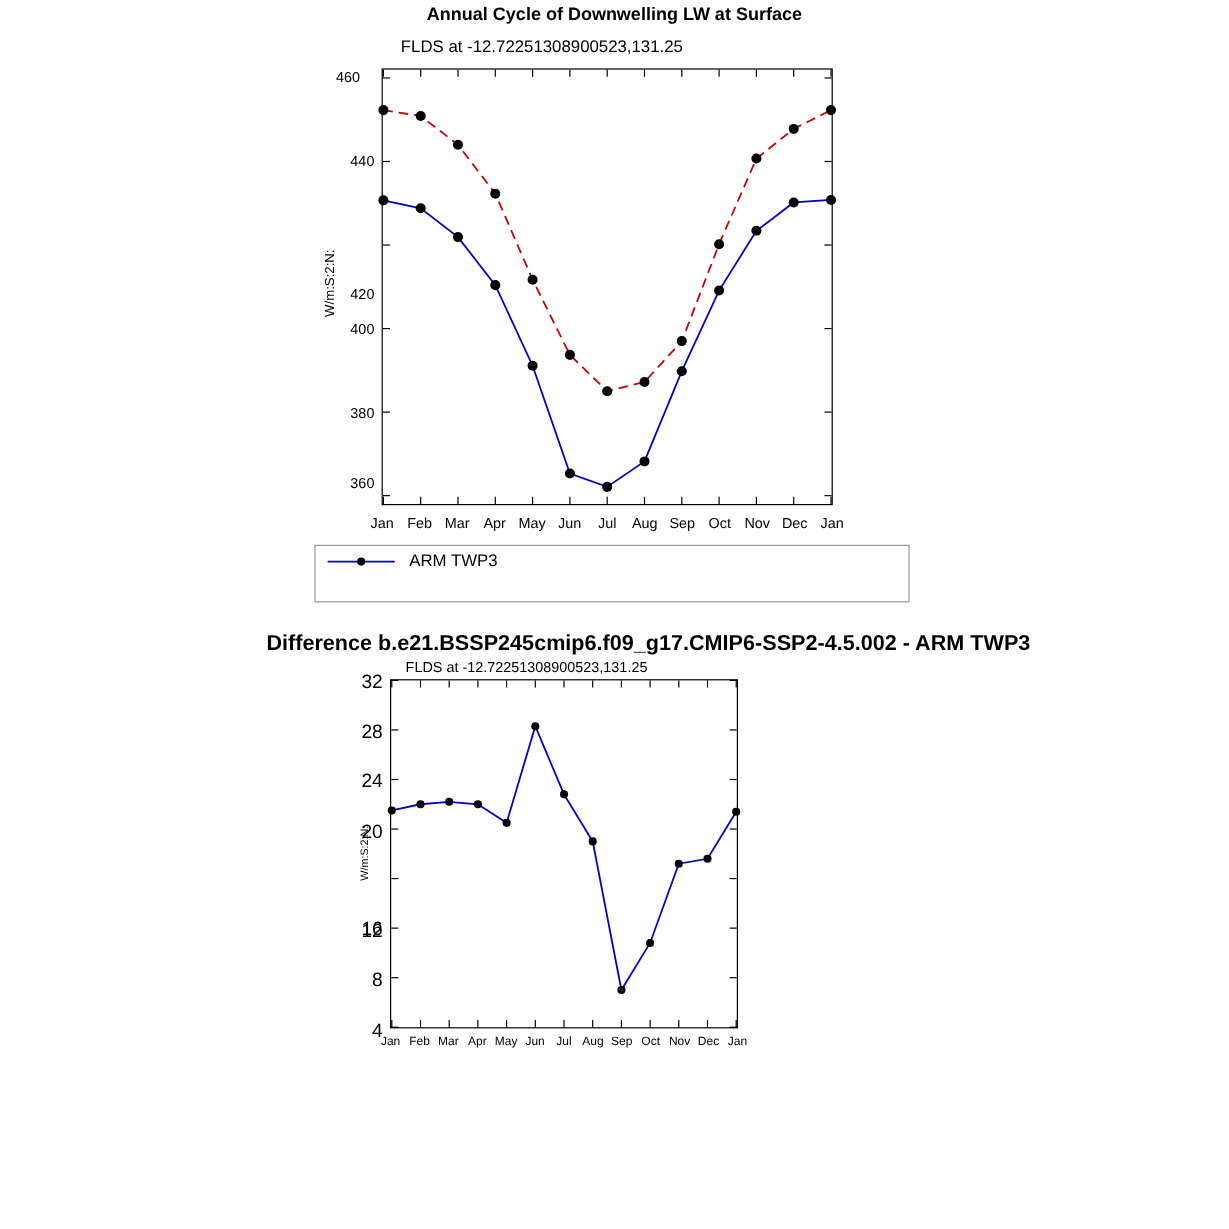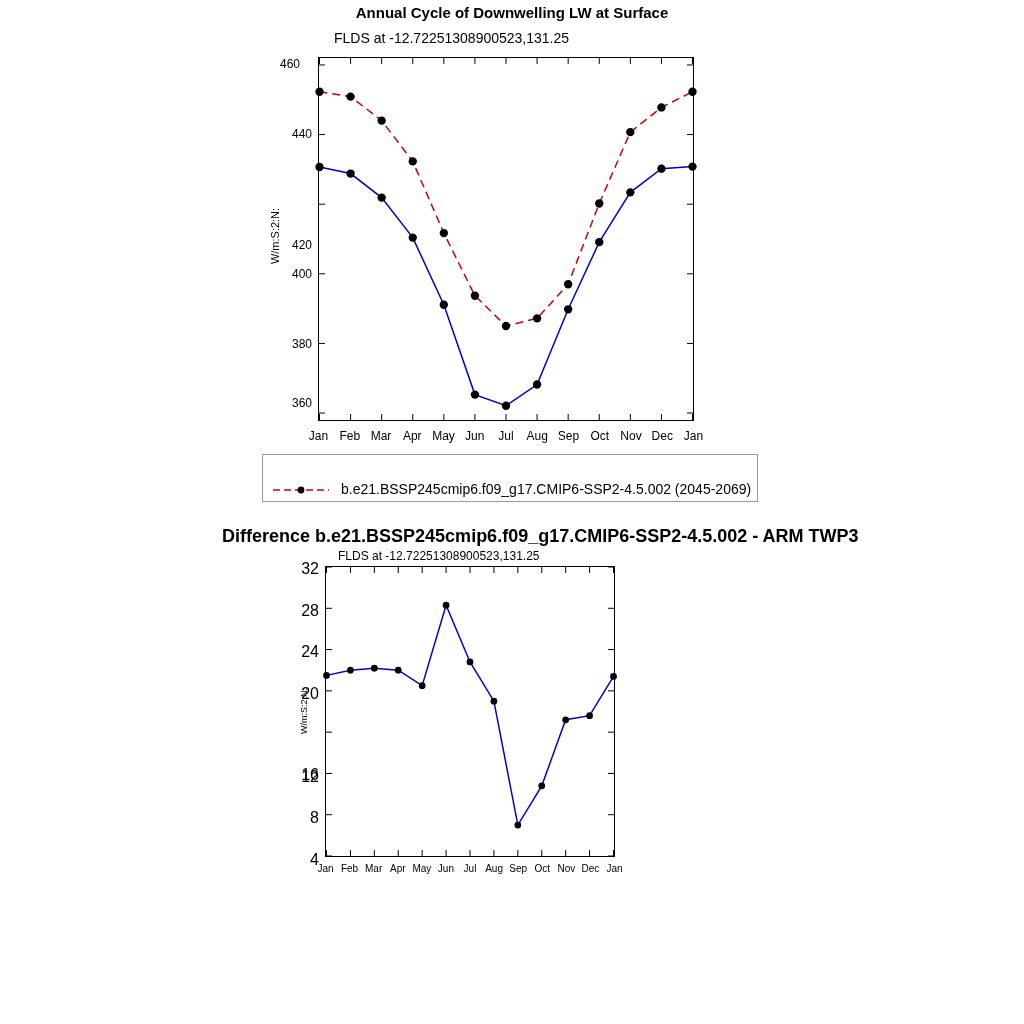--- a/index.html
+++ b/index.html
@@ -246,26 +246,26 @@
       <div class="xtick-label" style="left: 486px; width: 40px; top: 429px;">Jul</div>
       <div class="xtick-label" style="left: 517.25px; width: 40px; top: 429px;">Aug</div>
       <div class="xtick-label" style="left: 548.5px; width: 40px; top: 429px;">Sep</div>
       <div class="xtick-label" style="left: 579.75px; width: 40px; top: 429px;">Oct</div>
       <div class="xtick-label" style="left: 611px; width: 40px; top: 429px;">Nov</div>
       <div class="xtick-label" style="left: 642.25px; width: 40px; top: 429px;">Dec</div>
       <div class="xtick-label" style="left: 673.5px; width: 40px; top: 429px;">Jan</div>
     </div>
 
   <div id="legend">
-    <div class="legend-row r2">
+    <div class="legend-row r1">
       <svg class="legend-sample" viewBox="0 0 60 22">
-        <line x1="2" y1="11" x2="58" y2="11" stroke="#cc0000" stroke-width="1.6" stroke-dasharray="7,4"></line>
+        <line x1="2" y1="11" x2="58" y2="11" stroke="#0000cc" stroke-width="1.6"></line>
         <circle cx="30" cy="11" r="3.4" fill="#000"></circle>
       </svg>
-      <div class="legend-text">b.e21.BSSP245cmip6.f09_g17.CMIP6-SSP2-4.5.002 (2045-2069)</div>
+      <div class="legend-text">ARM TWP3</div>
     </div>
   </div>
 
   <div id="diff-title">Difference b.e21.BSSP245cmip6.f09_g17.CMIP6-SSP2-4.5.002 - ARM TWP3</div>
   <div id="diff-subtitle">FLDS at -12.72251308900523,131.25</div>
   <div class="ylabel" id="diff-ylabel">W/m:S:2:N:</div>
 
   <div class="plot-frame" id="diff-plot">
     <svg class="overlay" id="diff-svg" viewBox="0 0 290 291" preserveAspectRatio="none">
         <line x1="0.5" y1="291" x2="0.5" y2="285" stroke="#000" stroke-width="1"></line>

